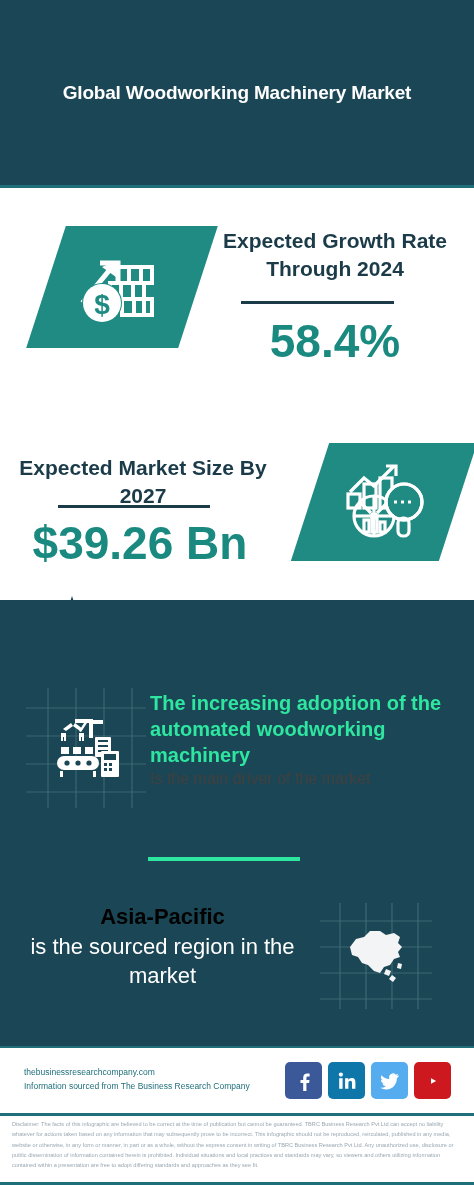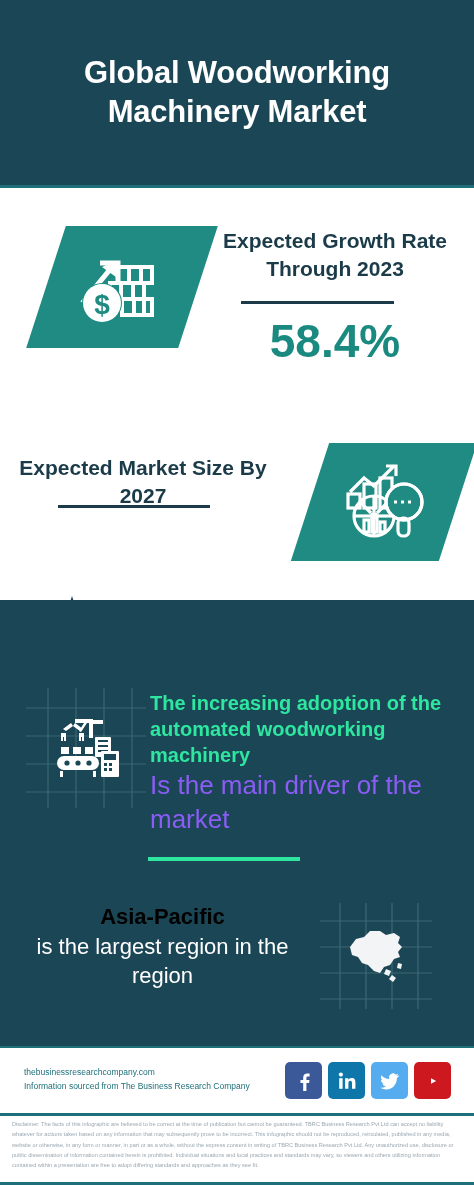--- a/index.html
+++ b/index.html
@@ -25,21 +25,21 @@
     left: 0; top: 0;
     width: 474px;
     height: 185px;
     background: #1b4655;
     display: flex;
     align-items: center;
     justify-content: center;
   }
   .header-title {
     color: #ffffff;
-    font-size: 31px;
+    font-size: 19px;
     font-weight: bold;
     line-height: 1.25;
     text-align: center;
     letter-spacing: -0.2px;
     width: 400px;
   }
   .header-rule {
     position: absolute;
     left: 0; top: 185px;
     width: 474px;
@@ -131,22 +131,22 @@
     width: 310px;
   }
   .driver-hi {
     color: #2ee6a0;
     font-size: 20px;
     font-weight: bold;
     line-height: 1.30;
     display: block;
   }
   .driver-sub {
-    color: #8b5cf6;
-    font-size: 26px;
+    color: #404040;
+    font-size: 16px;
     font-weight: normal;
     line-height: 1.32;
     display: block;
   }
   .green-rule {
     position: absolute;
     left: 148px; top: 857px;
     width: 152px;
     height: 4px;
     background: #2ee6a0;
@@ -271,26 +271,27 @@
           </g>
 
           <circle cx="30" cy="62" r="20" fill="#1f8b82"></circle>
           <circle cx="30" cy="62" r="19" fill="#ffffff"></circle>
           <text x="30" y="73" font-family="Liberation Sans, sans-serif" font-size="28" font-weight="bold" fill="#1f8b82" text-anchor="middle">$</text>
         </svg>
       </span>
     </div>
   </div>
 
-  <div class="stat-label stat1-label">Expected Growth Rate Through 2023</div>
+  <div class="stat-label stat1-label">Expected Growth Rate Through 2024</div>
   <div class="stat-rule stat1-rule"></div>
   <div class="stat-value stat1-value">58.4%</div>
 
   <div class="stat-label stat2-label">Expected Market Size By 2027</div>
   <div class="stat-rule stat2-rule"></div>
+  <div class="stat-value stat2-value">$39.26 Bn</div>
 
   <div class="para para-2">
     <div class="para-inner">
       <span>
         <svg width="92" height="84" viewBox="0 0 92 84" fill="none" stroke="#ffffff" stroke-width="3.2">
 
           <polyline points="12,34 26,20 36,28 56,8" fill="none"></polyline>
           <polyline points="48,8 58,8 58,18" fill="none"></polyline>
 
           <rect x="10" y="36" width="12" height="14"></rect>
@@ -398,21 +399,21 @@
 
   <div class="driver-block">
     <span class="driver-hi">The increasing adoption of the automated woodworking machinery</span>
     <span class="driver-sub">Is the main driver of the market</span>
   </div>
 
   <div class="green-rule"></div>
 
   <div class="region-block">
     <span class="region-hi">Asia-Pacific</span>
-    <span class="region-sub">is the largest region in the region</span>
+    <span class="region-sub">is the sourced region in the market</span>
   </div>
 
   <div class="grid-box" style="left:320px; top:903px; width:112px; height:106px;">
     <svg width="112" height="106" viewBox="0 0 112 106">
       <g stroke="#9fd7d7" stroke-width="1.2" opacity="0.8">
         <line x1="20" y1="0" x2="20" y2="106"></line>
         <line x1="46" y1="0" x2="46" y2="106"></line>
         <line x1="72" y1="0" x2="72" y2="106"></line>
         <line x1="98" y1="0" x2="98" y2="106"></line>
         <line x1="0" y1="18" x2="112" y2="18"></line>

